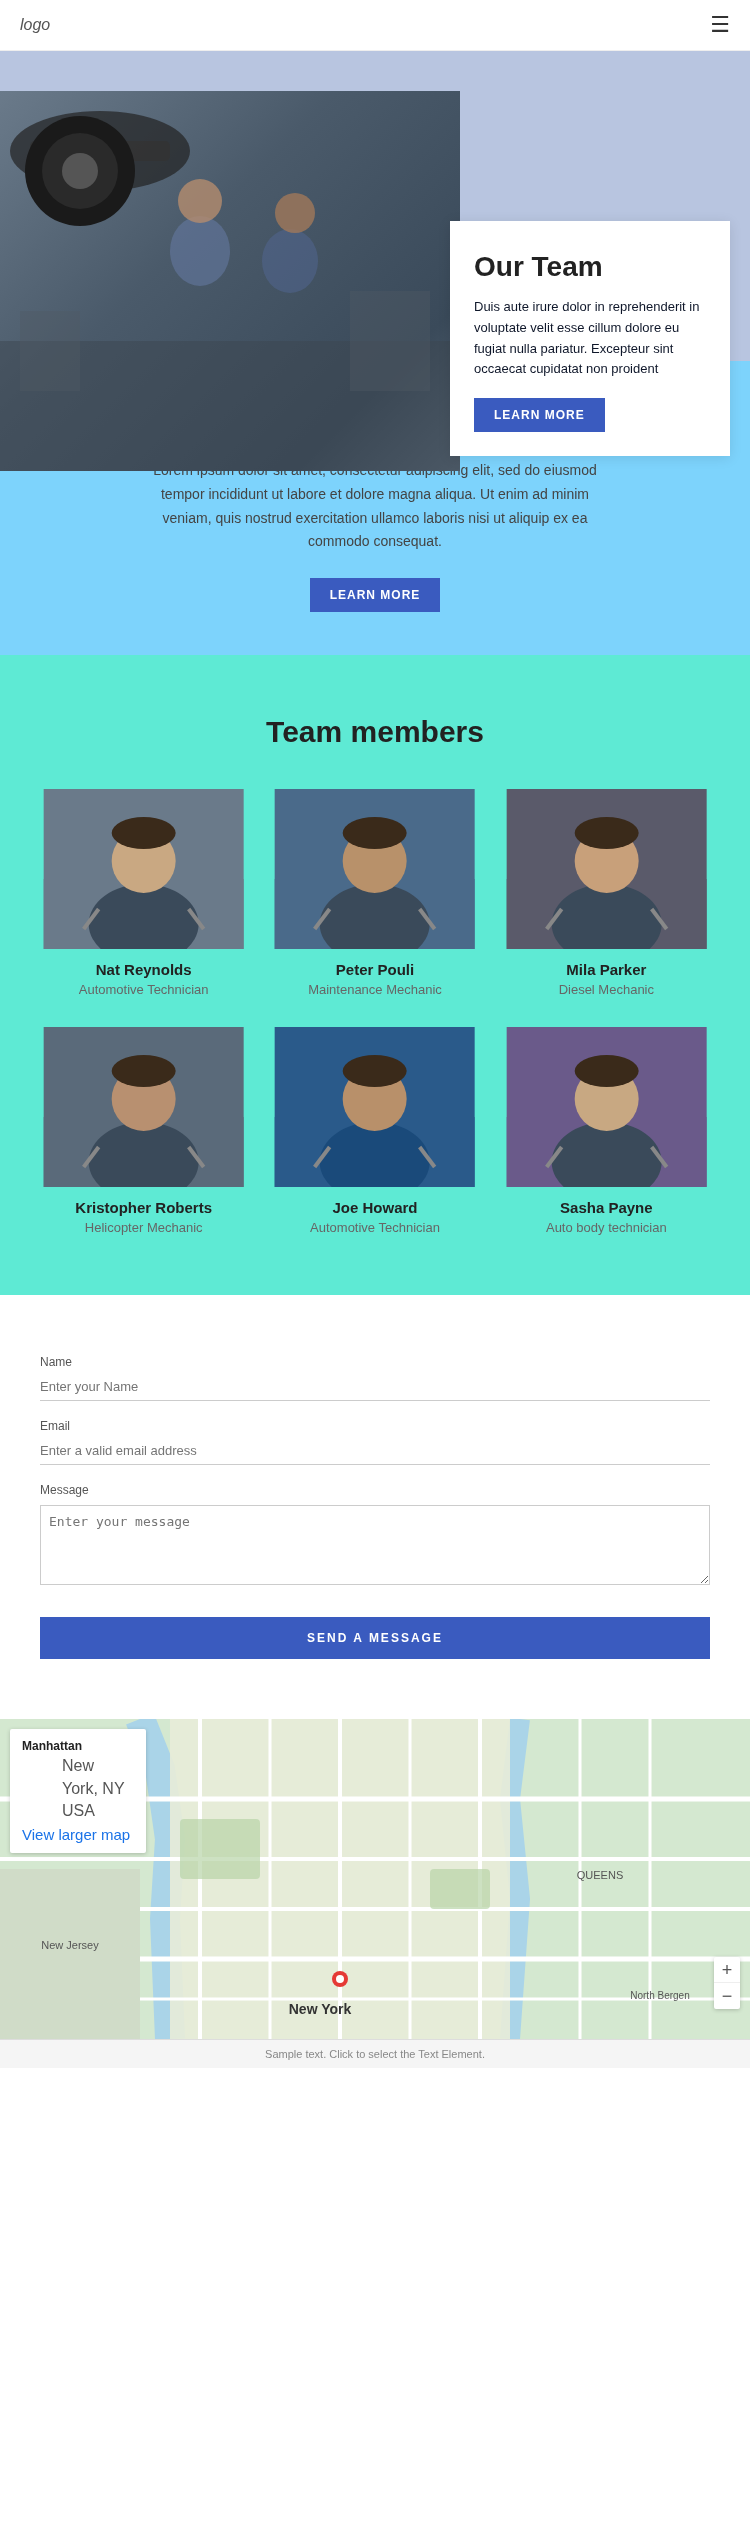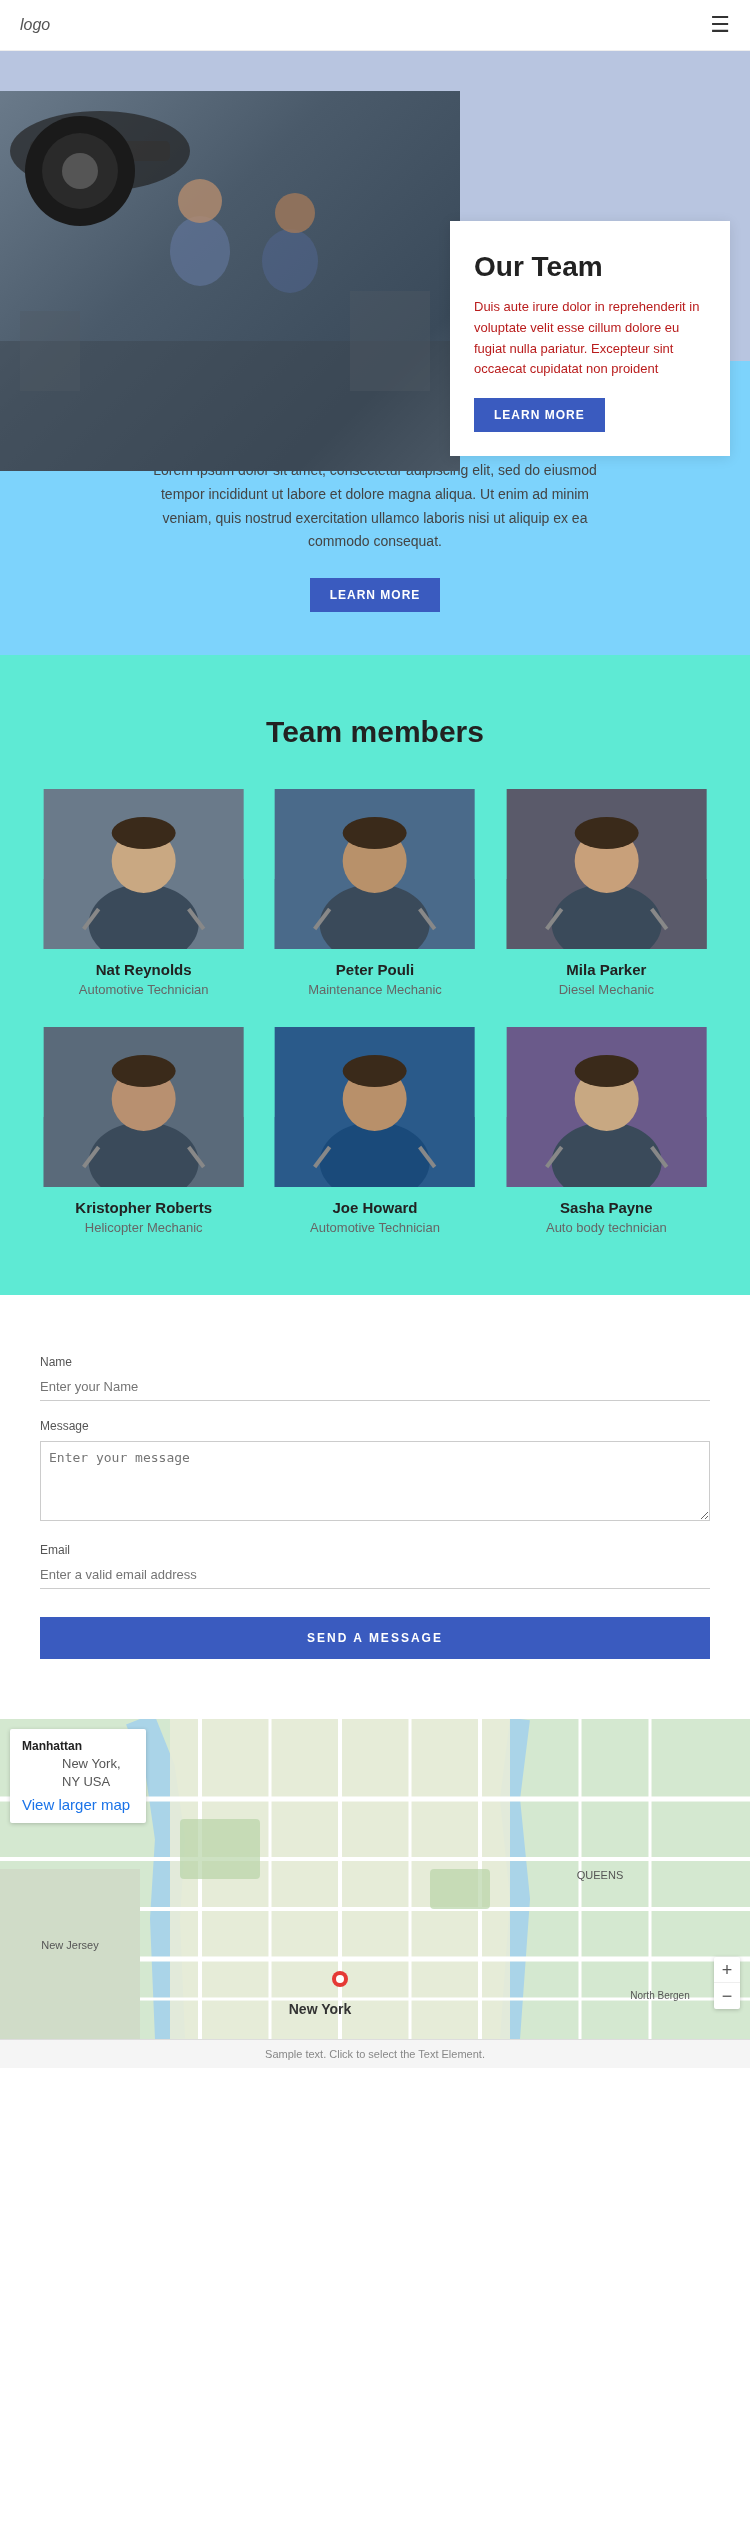--- a/index.html
+++ b/index.html
@@ -40,21 +40,21 @@
       position: absolute;
       top: 170px;
       right: 20px;
       width: 280px;
       background: #fff;
       padding: 30px 24px 24px 24px;
       box-shadow: 0 2px 12px rgba(0,0,0,0.1);
       z-index: 2;
     }
     .hero-card h2 { font-size: 28px; margin-bottom: 14px; color: #222; }
-    .hero-card p { font-size: 13px; color: #b91c1c; line-height: 1.6; margin-bottom: 18px; }
+    .hero-card p { font-size: 13px; color: #0f172a; line-height: 1.6; margin-bottom: 18px; }
     .btn-primary {
       display: inline-block;
       background: #3a5bbf;
       color: #fff;
       padding: 10px 20px;
       font-size: 12px;
       letter-spacing: 1px;
       cursor: pointer;
       border: none;
       text-transform: uppercase;
@@ -153,21 +153,21 @@
       top: 10px;
       left: 10px;
       background: #fff;
       border-radius: 2px;
       padding: 10px 12px;
       font-size: 11px;
       box-shadow: 0 1px 4px rgba(0,0,0,0.2);
       width: 136px;
     }
     .map-title { font-weight: bold; font-size: 12px; color: #222; margin-bottom: 2px; }
-    .map-addr { color: #555; font-size: 13px; line-height: 1.4; padding-left: 40px; }
+    .map-addr { color: #555; font-size: 16px; line-height: 1.4; padding-left: 40px; }
     .map-link { color: #1a73e8; font-size: 15px; display: block; margin-top: 4px; cursor: pointer; }
     .map-zoom {
       position: absolute;
       bottom: 30px;
       right: 10px;
       background: #fff;
       border-radius: 2px;
       box-shadow: 0 1px 4px rgba(0,0,0,0.2);
     }
     .map-zoom-btn {
@@ -375,26 +375,26 @@
     </div>
 </section>
 
 <section class="contact-section">
   <div class="contact-right">
     <div class="form-group">
       <label class="form-label">Name</label>
       <input class="form-input" type="text" placeholder="Enter your Name" style="">
     </div>
     <div class="form-group">
+      <label class="form-label">Email</label>
+      <input class="form-input" type="email" placeholder="Enter a valid email address" style="">
+    </div>
+    <div class="form-group">
       <label class="form-label">Message</label>
       <textarea class="form-textarea" placeholder="Enter your message" style=""></textarea>
-    </div>
-    <div class="form-group">
-      <label class="form-label">Email</label>
-      <input class="form-input" type="email" placeholder="Enter a valid email address" style="">
     </div>
     <button class="btn-send">SEND A MESSAGE</button>
   </div>
 </section>
 
 <section class="map-section">
 
   <div class="map-bg">
     <svg width="750" height="320" viewBox="0 0 750 320" xmlns="http://www.w3.org/2000/svg">
 

